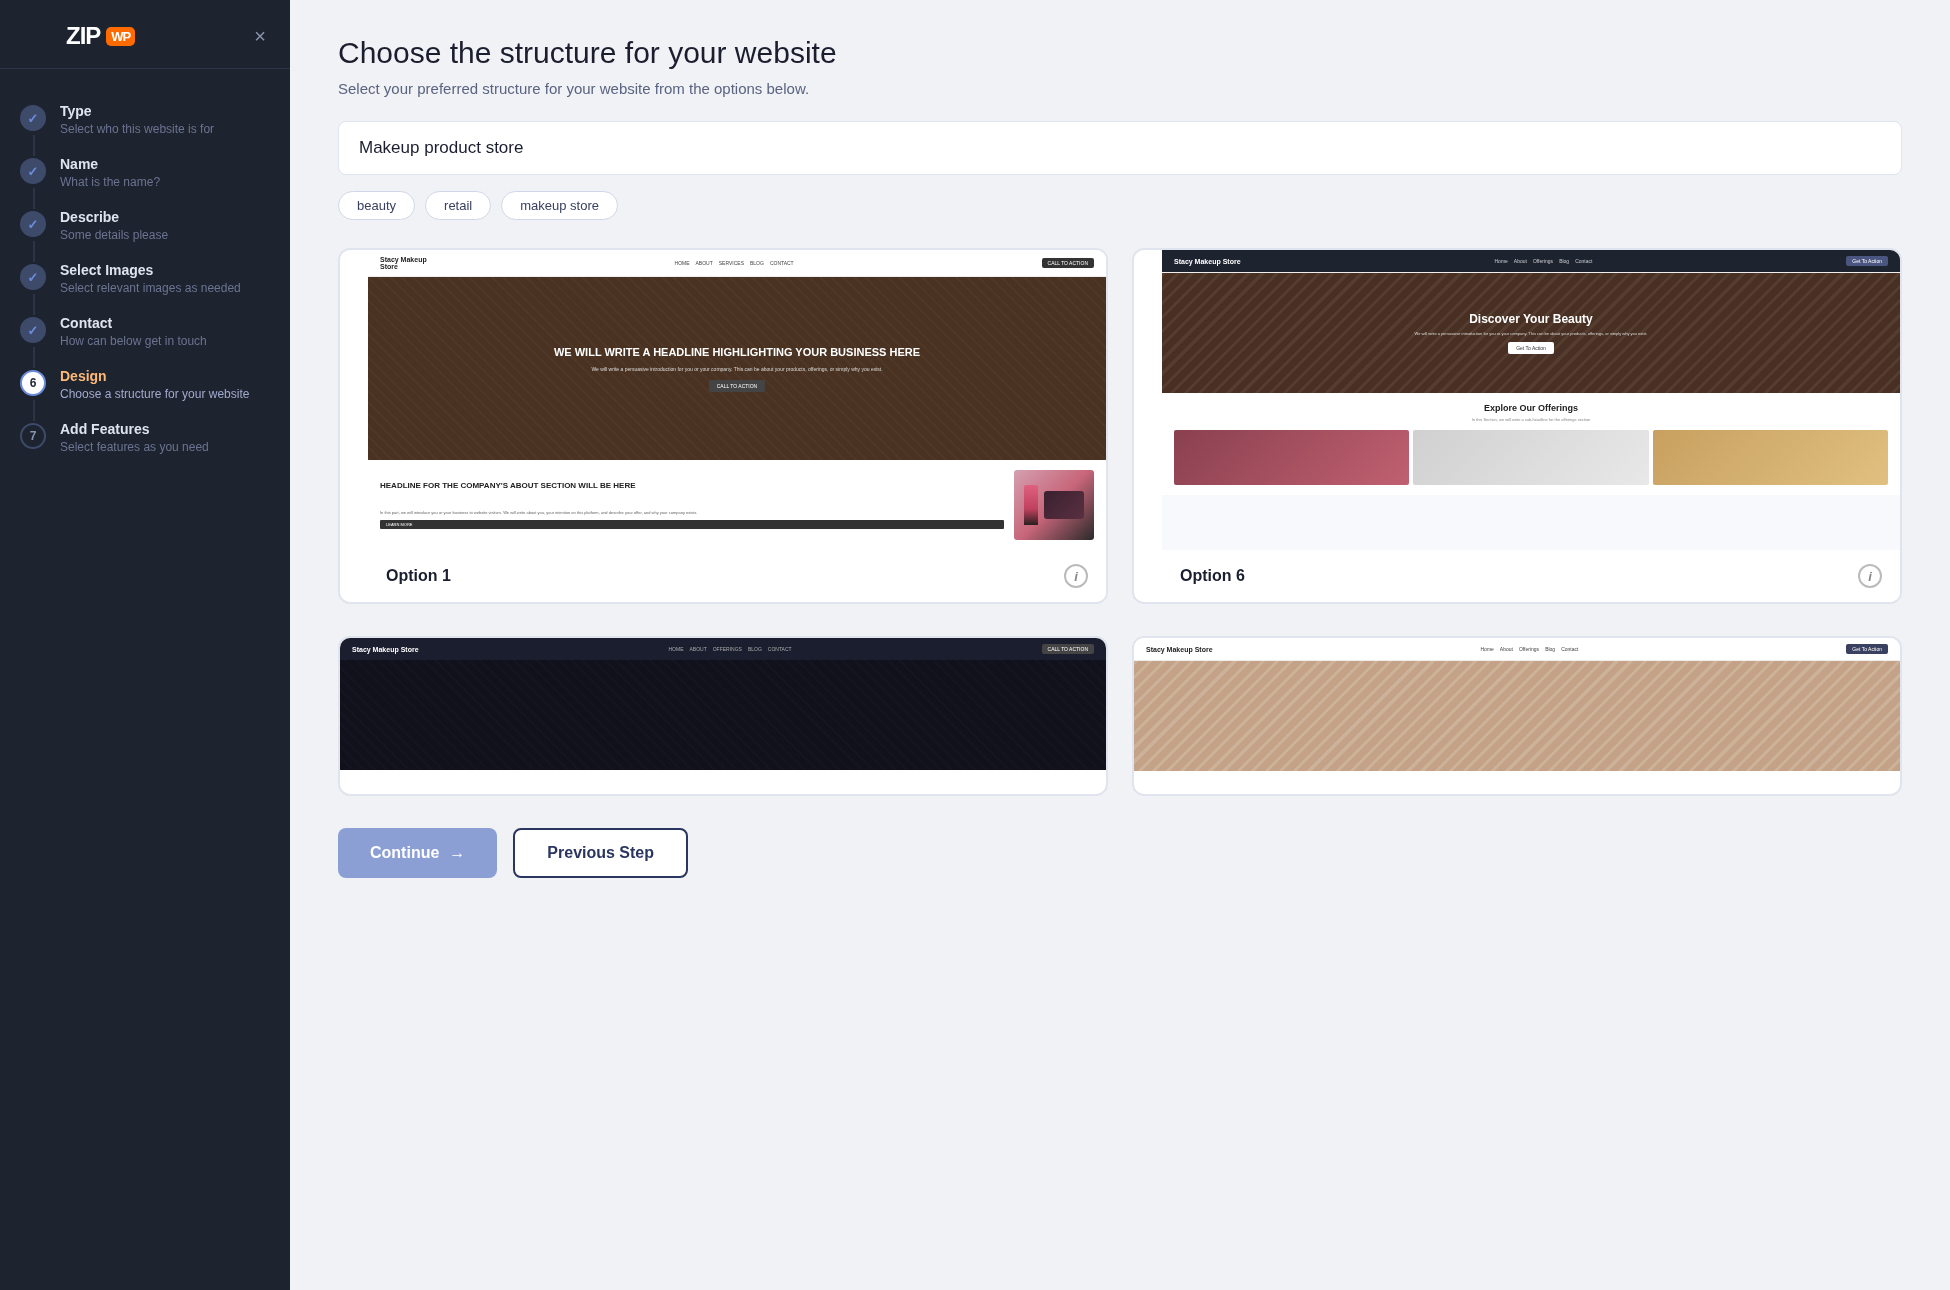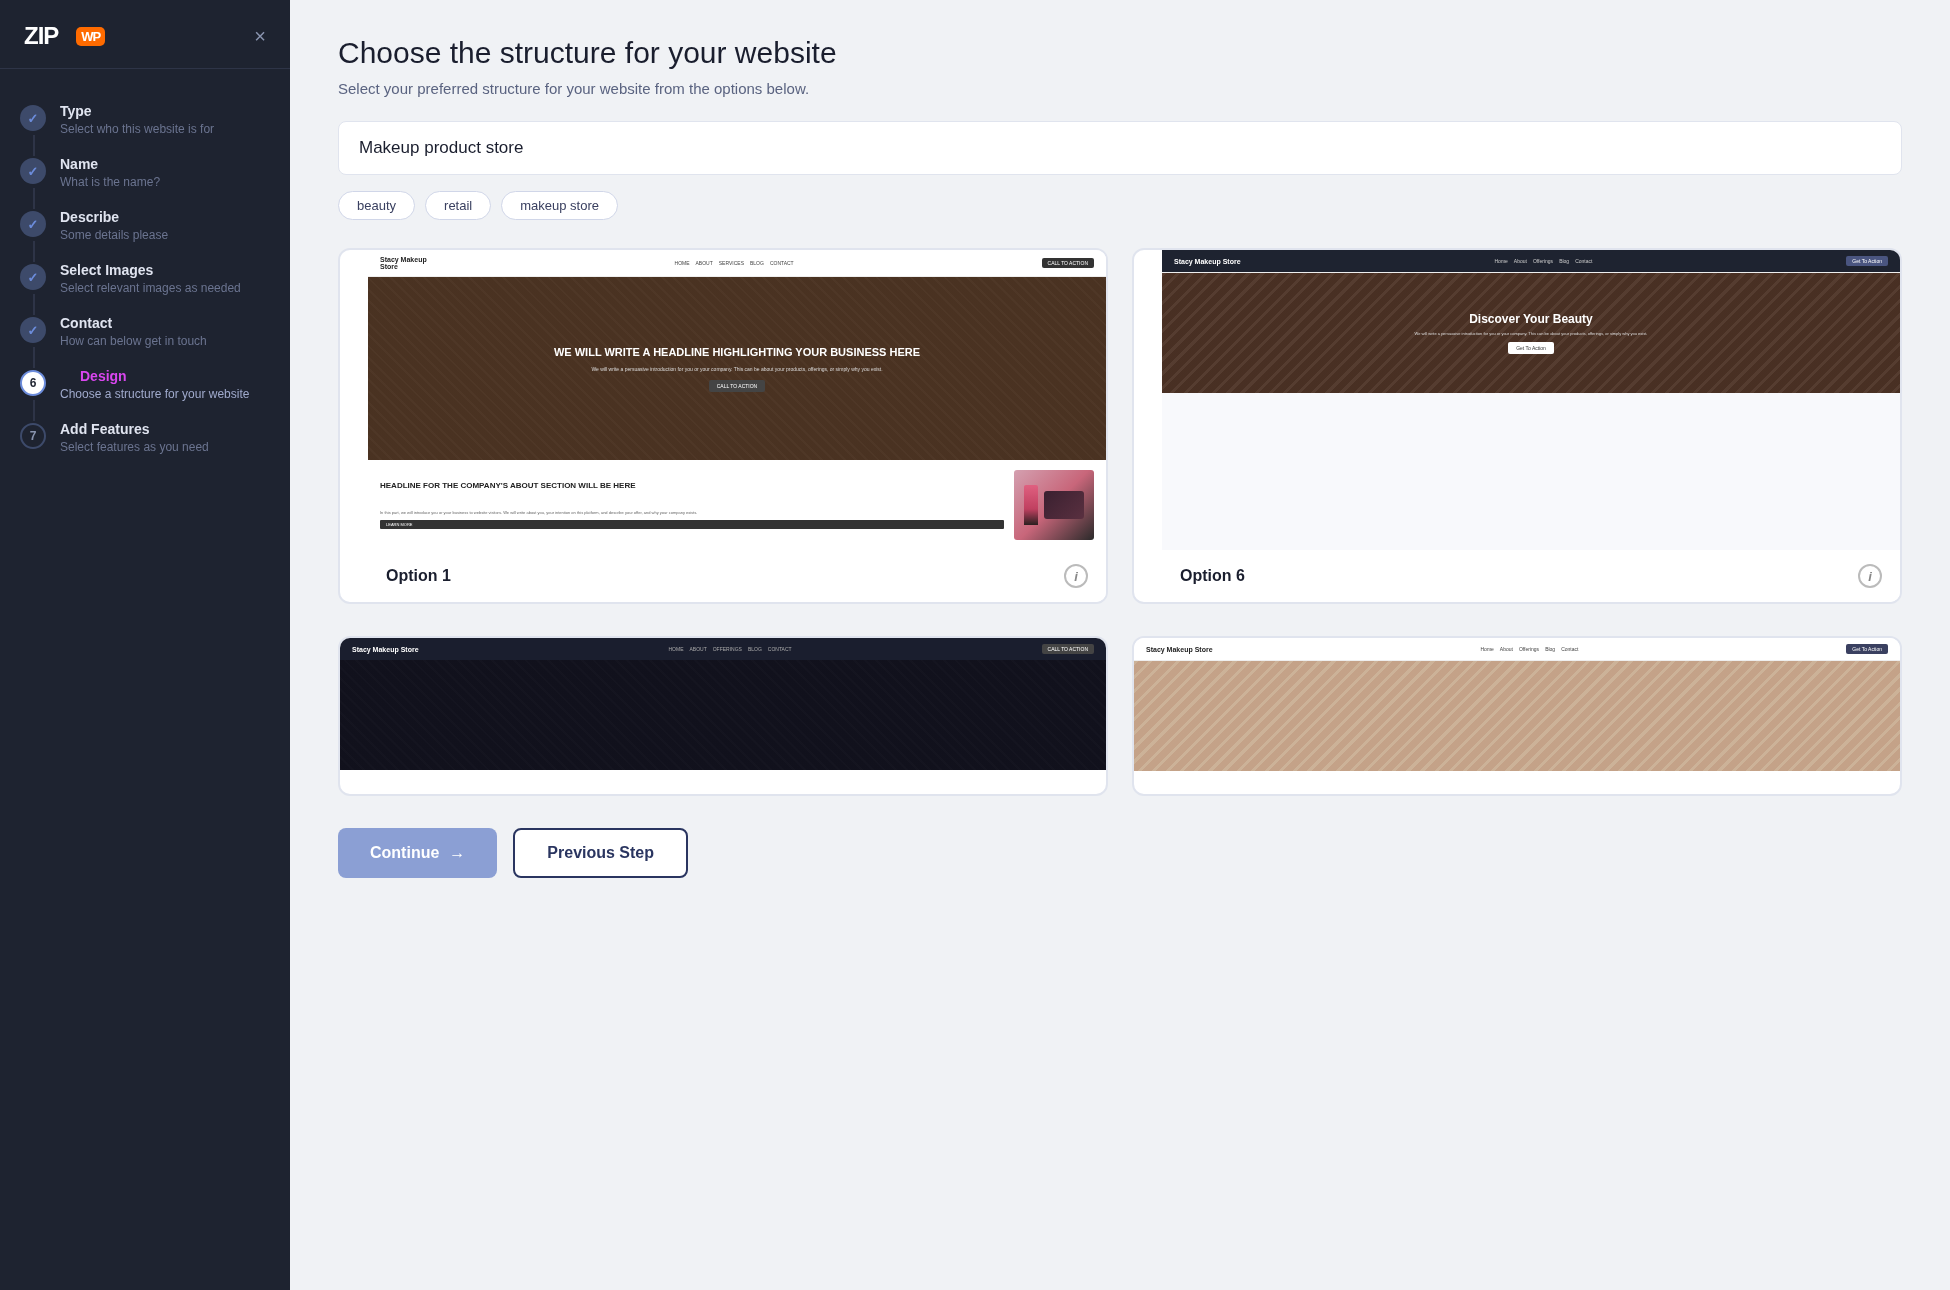--- a/index.html
+++ b/index.html
@@ -20,25 +20,26 @@
     .sidebar-header {
       display: flex;
       align-items: center;
       justify-content: space-between;
       padding: 22px 24px 18px 24px;
       border-bottom: 1px solid #2e3447;
     }
     .logo {
       display: flex;
       align-items: center;
-      gap: 16px;
+      gap: 4px;
       font-size: 22px;
       font-weight: 900;
       letter-spacing: -1px;
       color: #fff;
+      margin-left: 42px;
     }
     .logo-zip { font-size: 24px; font-weight: 900; }
     .logo-wp {
       background: #ff6b00;
       color: #fff;
       border-radius: 5px;
       font-size: 13px;
       font-weight: 800;
       padding: 2px 5px;
       margin-left: 2px;
@@ -97,21 +98,21 @@
       border: 2px solid #3d4a6a;
     }
     .checkmark { font-size: 13px; }
     .step-text { flex: 1; }
     .step-title {
       font-size: 14px;
       font-weight: 600;
       color: #e0e4f0;
       margin-bottom: 3px;
     }
-    .step-title.active-title { color: #d946ef; margin-left: 20px; }
+    .step-title.active-title { color: #fdba74; }
     .step-subtitle {
       font-size: 12px;
       color: #6b7490;
     }
     .step-subtitle.active-subtitle { color: #a0aacc; }
 
     
     .main {
       flex: 1;
       background: #f0f2f5;
@@ -550,20 +551,29 @@
                 <span>Blog</span>
                 <span>Contact</span>
             </div>
             <div class="mock-nav-btn" style="background:#4a5580;">Get To Action</div>
           </div>
           <div class="mock-hero2">
             <div class="mock-hero2-title">Discover Your Beauty</div>
             <div class="mock-hero2-body">We will write a persuasive introduction for you or your company. This can be about your products, offerings, or simply why you exist.</div>
             <div class="mock-hero2-btn">Get To Action</div>
           </div>
+          <div class="mock-offerings">
+            <div class="mock-offerings-title">Explore Our Offerings</div>
+            <div class="mock-offerings-sub">In this Section, we will write a sub-headline for the offerings section</div>
+            <div class="mock-offerings-grid">
+              <div class="mock-offering-img mock-offering-img1"></div>
+              <div class="mock-offering-img mock-offering-img2"></div>
+              <div class="mock-offering-img mock-offering-img3"></div>
+            </div>
+          </div>
         </div>
       </div>
       <div class="option-footer">
         <span class="option-label">Option 6</span>
         <div class="info-icon">i</div>
       </div>
     </div>
   </div>
 
   <div class="options-grid-bottom">

